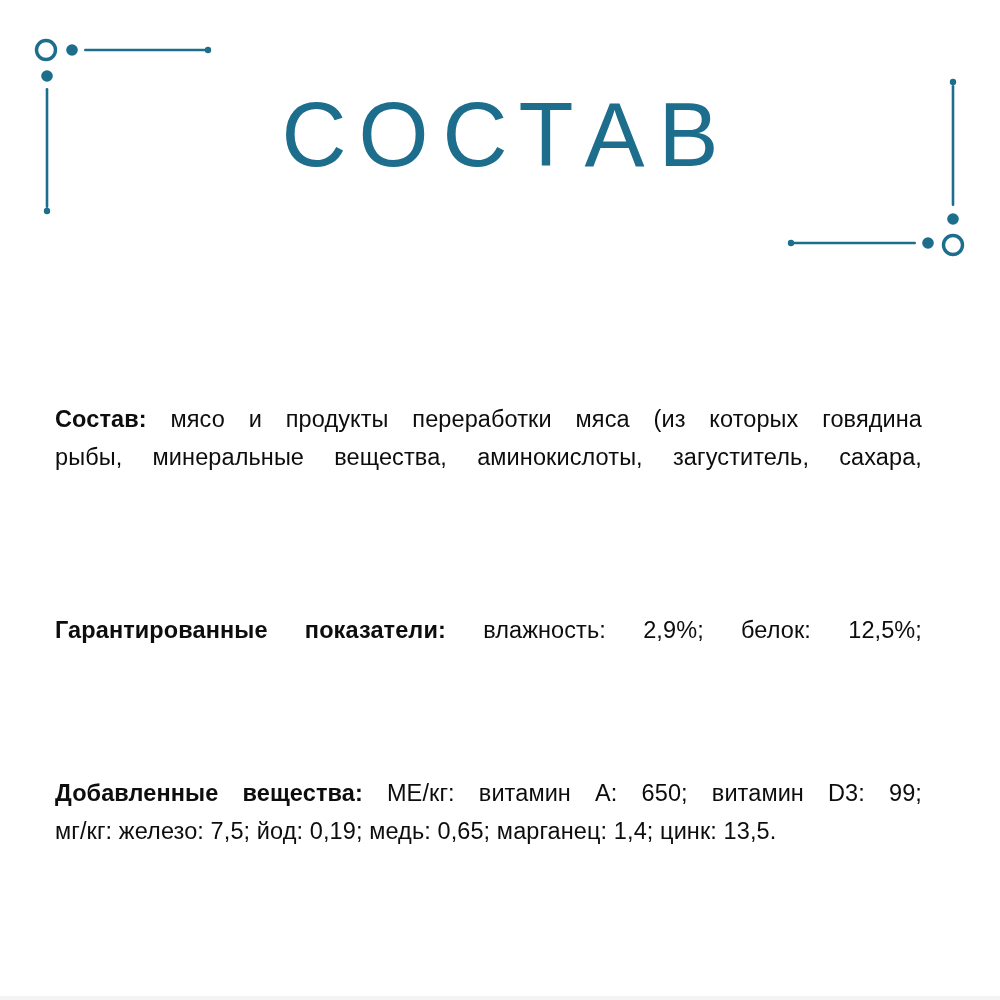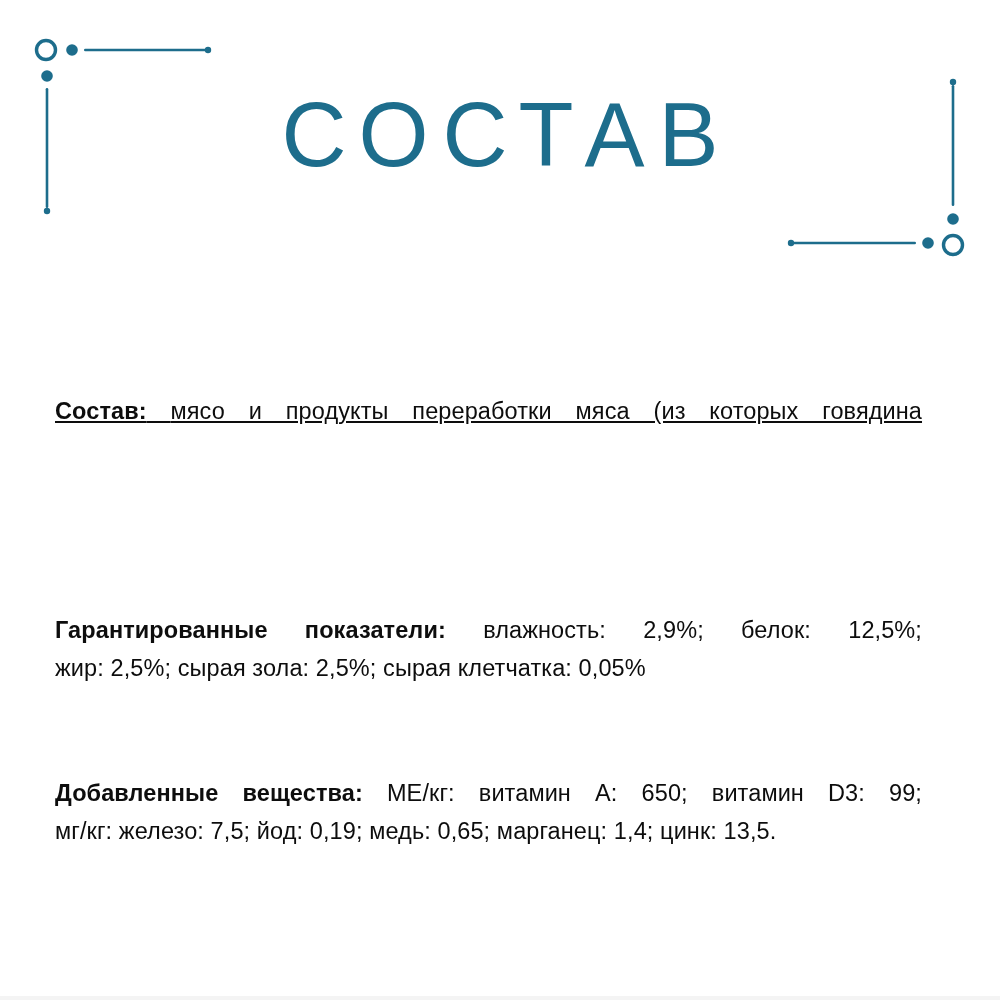--- a/index.html
+++ b/index.html
@@ -51,21 +51,21 @@
   .para .line {
     text-align: justify;
     text-align-last: left;
   }
   .para .line.just {
     text-align-last: justify;
   }
   .para .lead {
     font-weight: 700;
   }
-  .p1 { top: 392px; text-decoration: underline; }
+  .p1 { top: 400px; }
   .p2 { top: 611px; }
   .p3 { top: 741px; margin-top: 33px; }
 </style>
 </head>
 <body>
 
 <div class="canvas">
 
   <svg class="ornaments" viewBox="0 0 1000 1000" xmlns="http://www.w3.org/2000/svg">
 
@@ -87,25 +87,25 @@
       <circle cx="928" cy="243" r="5.8"></circle>
       <rect x="793" y="241.7" width="123" height="2.6" rx="1.3"></rect>
       <circle cx="791" cy="243" r="3.2"></circle>
     </g>
   </svg>
 
   <h1 class="title">СОСТАВ</h1>
 
   <section class="para p1">
     <div class="line just"><span class="lead">Состав:</span> <span>мясо и продукты переработки мяса (из которых говядина</span></div>
+    <div class="line just">рыбы, минеральные вещества, аминокислоты, загуститель, сахара,</div>
   </section>
 
   <section class="para p2">
     <div class="line just"><span class="lead">Гарантированные показатели:</span> <span>влажность: 2,9%; белок: 12,5%;</span></div>
-    <div class="line">жир: 2,5%; сырая зола: 2,5%; сырая клетчатка: 0,05%</div>
   </section>
 
   <section class="para p3">
     <div class="line just"><span class="lead">Добавленные вещества:</span> <span>МЕ/кг: витамин А: 650; витамин D3: 99;</span></div>
     <div class="line">мг/кг: железо: 7,5; йод: 0,19; медь: 0,65; марганец: 1,4; цинк: 13,5.</div>
   </section>
 
 </div>
 
 </body></html>

